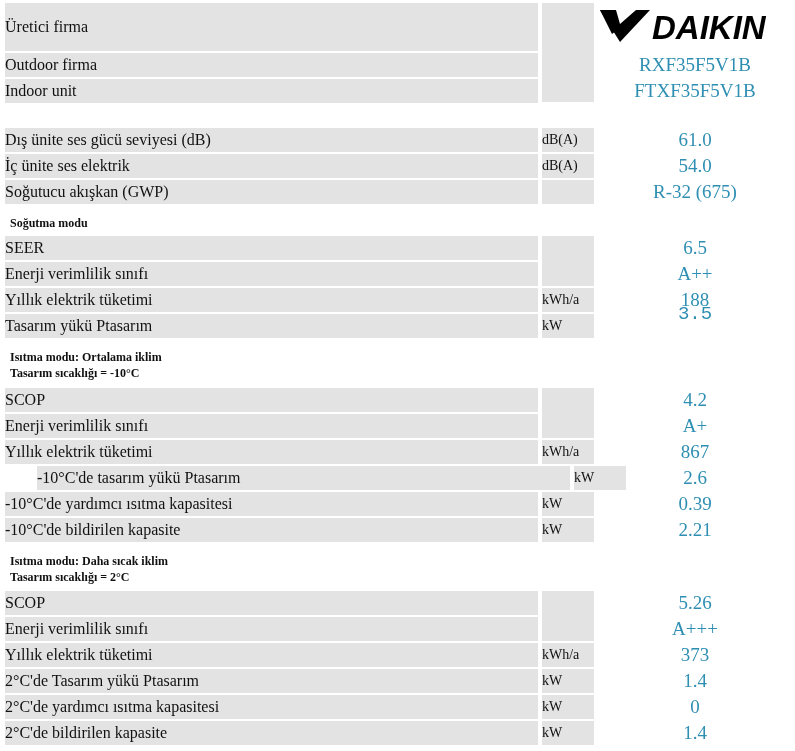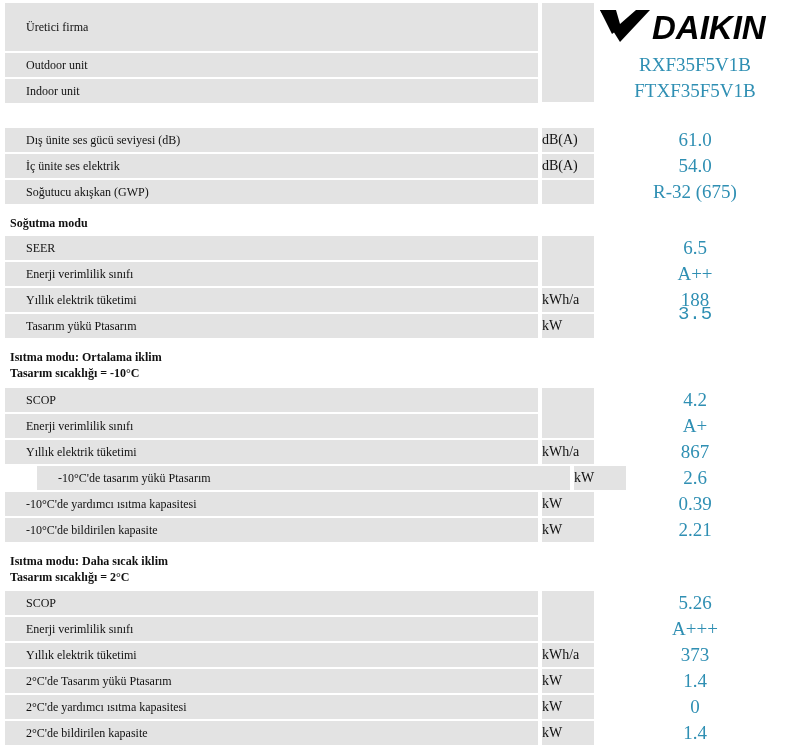--- a/index.html
+++ b/index.html
@@ -1,41 +1,41 @@
 <!DOCTYPE html>
 <html><head>
 <meta charset="utf-8">
 <style>
   html, body { margin:0; padding:0; background:#ffffff; }
   body { width:795px; height:751px; position:relative; overflow:hidden;
          font-family:"Liberation Serif", "DejaVu Serif", serif; color:#111; }
   .row { position:absolute; left:5px; width:590px; height:24px; }
   .lbl { position:absolute; left:0; top:0; width:533px; height:100%; background:#e3e3e3;
-         font-size:12px; line-height:24px; padding-left:21px; box-sizing:border-box; }
+         font-size:16px; line-height:24px; padding-left:0; box-sizing:border-box; }
   .unit { position:absolute; left:537px; top:0; width:52px; height:100%; background:#e3e3e3;
           font-size:14px; line-height:24px; box-sizing:border-box; }
   .val { position:absolute; left:595px; width:200px; text-align:center; font-size:19px;
          color:#2f8fb3; line-height:24px; }
   .section { position:absolute; left:10px; font-size:12px; font-weight:bold; line-height:15px; }
   .logo { position:absolute; left:600px; top:6px; width:192px; height:40px; }
 </style>
 </head>
 <body>
 
 <div class="row" style="top:3px;height:48px;">
   <div class="lbl" style="line-height:48px;">Üretici firma</div>
   <div class="unit" style="height:99px;"></div>
 </div>
 <svg class="logo" viewBox="0 0 192 40">
   <polygon points="0,4 16,4 20,18 36,4 50,4 20,36" fill="#000"></polygon>
   <polygon points="0,4 14,4 20,22 12,28" fill="#000"></polygon>
   <text x="52" y="33" font-family="Liberation Sans, sans-serif" font-weight="bold" font-style="italic" font-size="33" fill="#000">DAIKIN</text>
 </svg>
 <div class="row" style="top:53px;">
-  <div class="lbl">Outdoor unit</div>
+  <div class="lbl">Outdoor firma</div>
 </div>
 <div class="val" style="top:53px;">RXF35F5V1B</div>
 <div class="row" style="top:79px;">
   <div class="lbl">Indoor unit</div>
 </div>
 <div class="val" style="top:79px;">FTXF35F5V1B</div>
 
 <div class="row" style="top:128px;">
   <div class="lbl">Dış ünite ses gücü seviyesi (dB)</div>
   <div class="unit">dB(A)</div>

